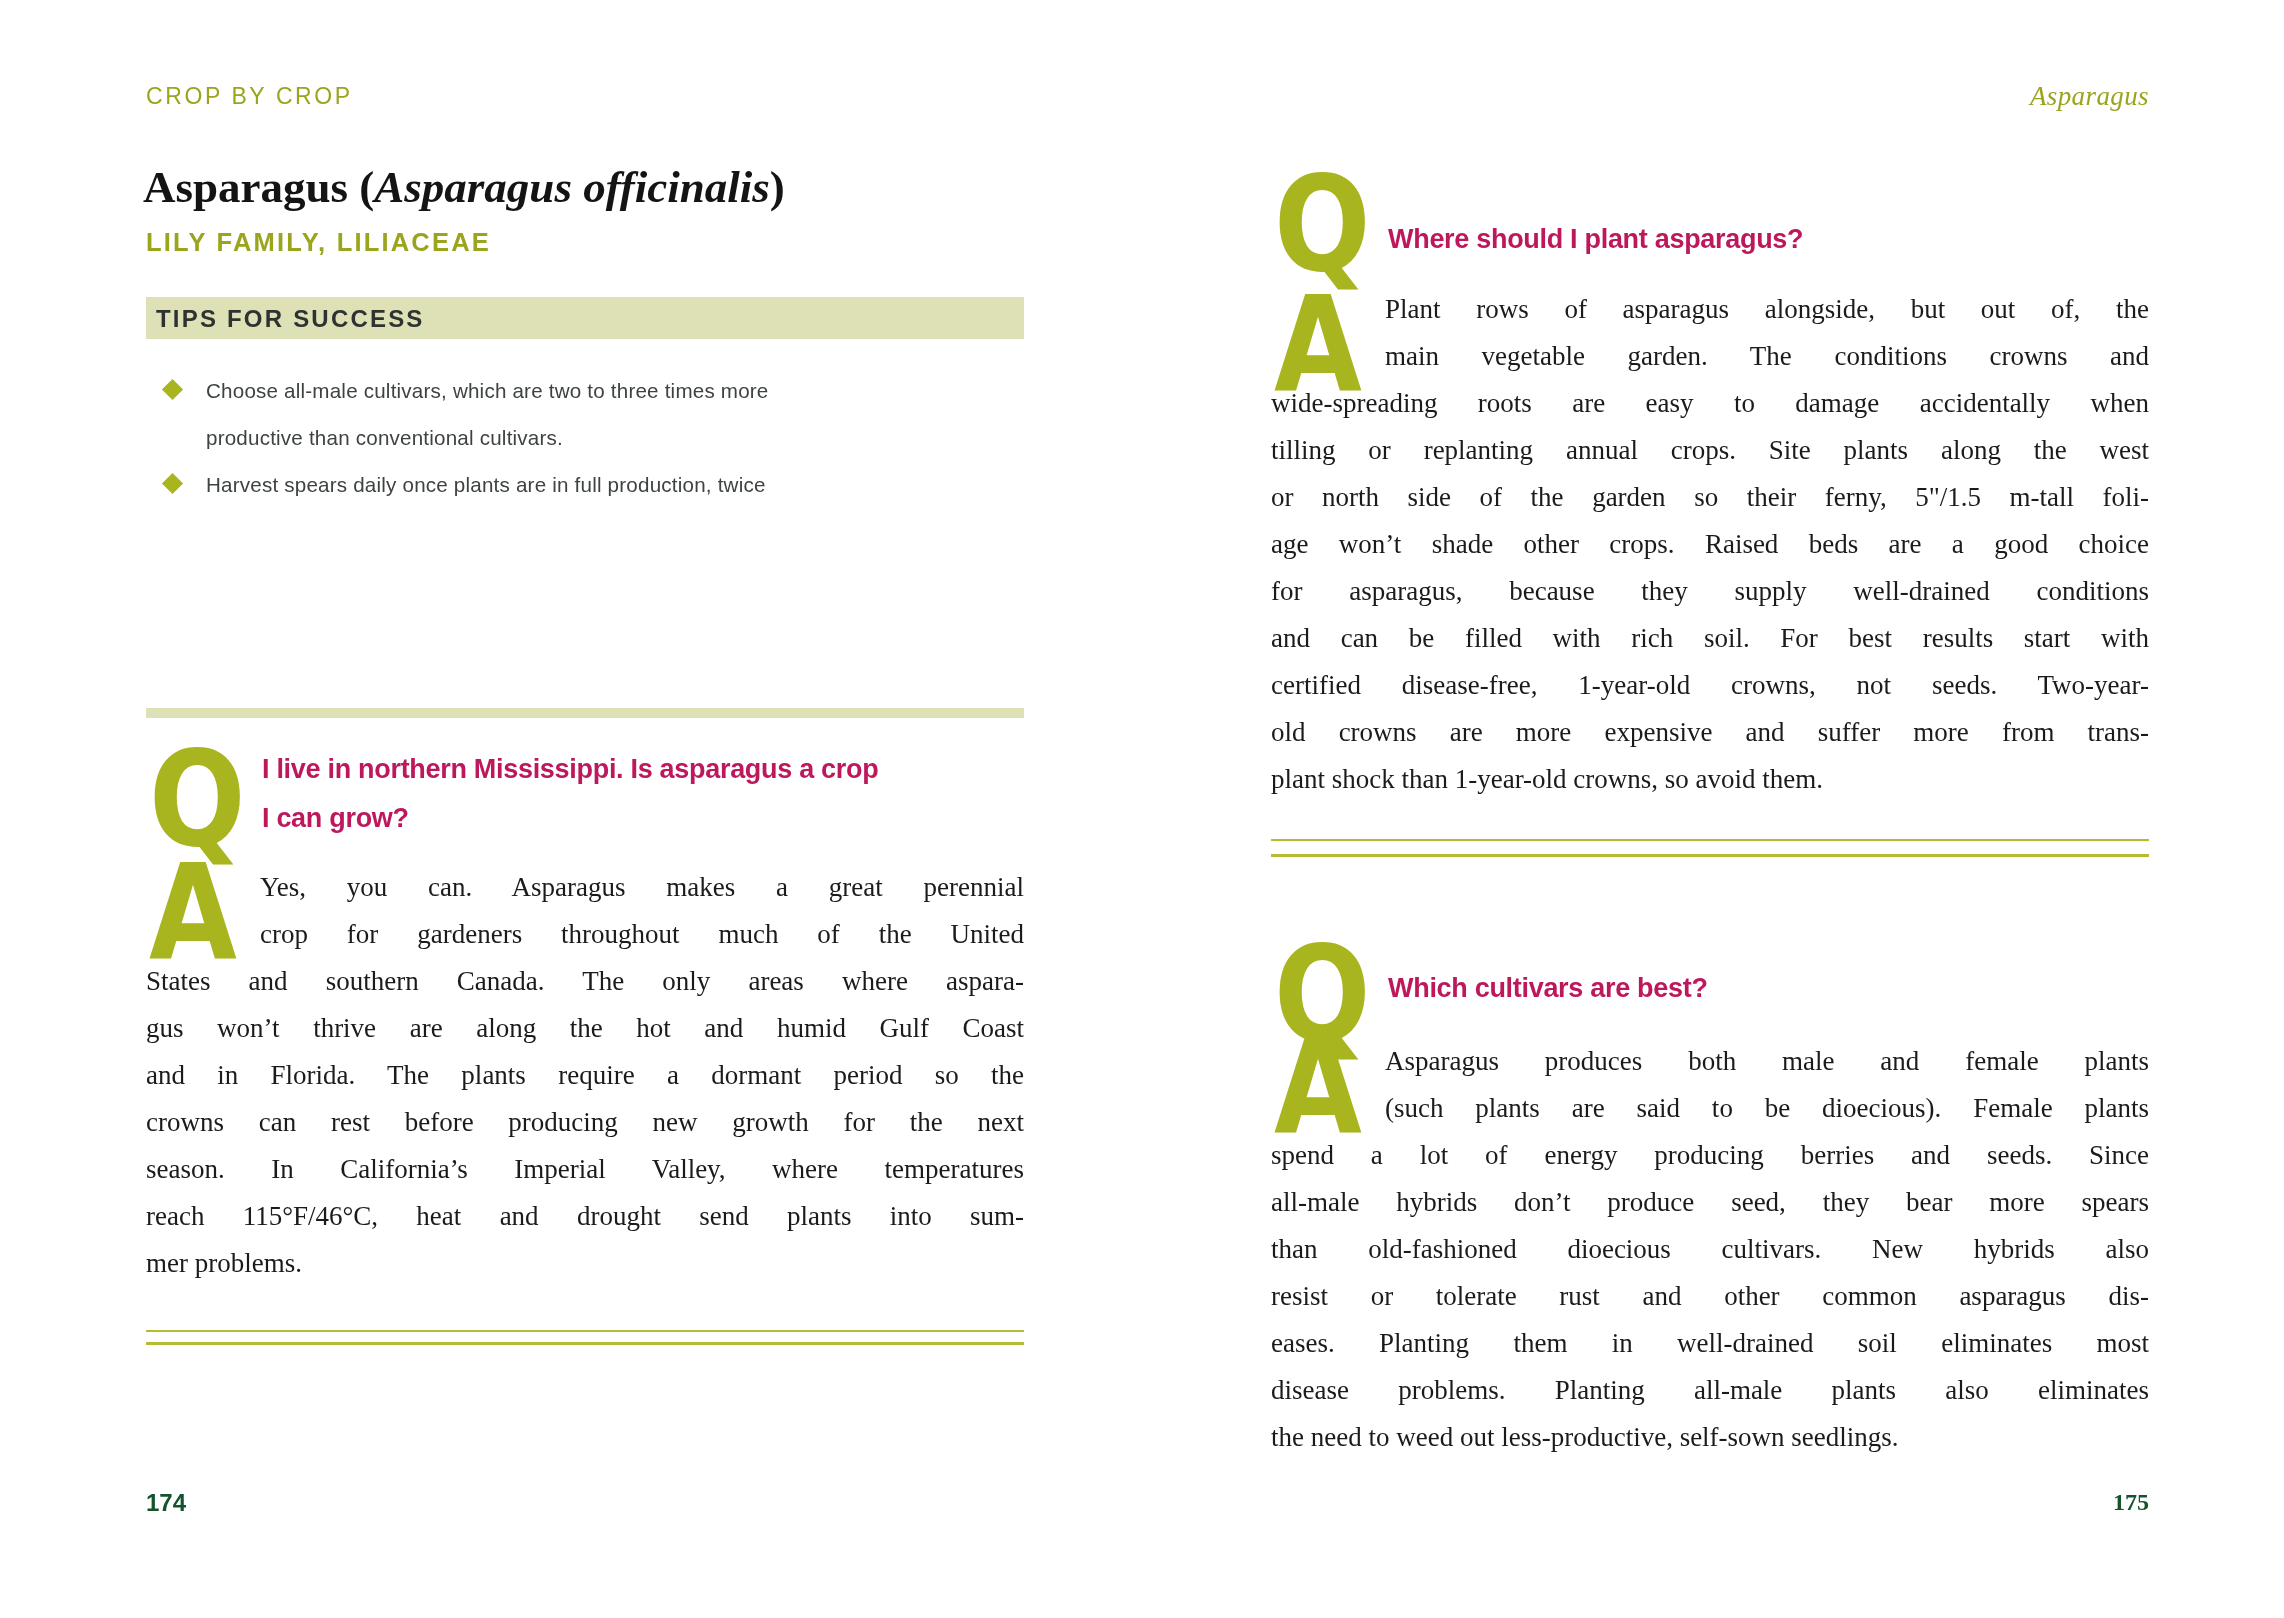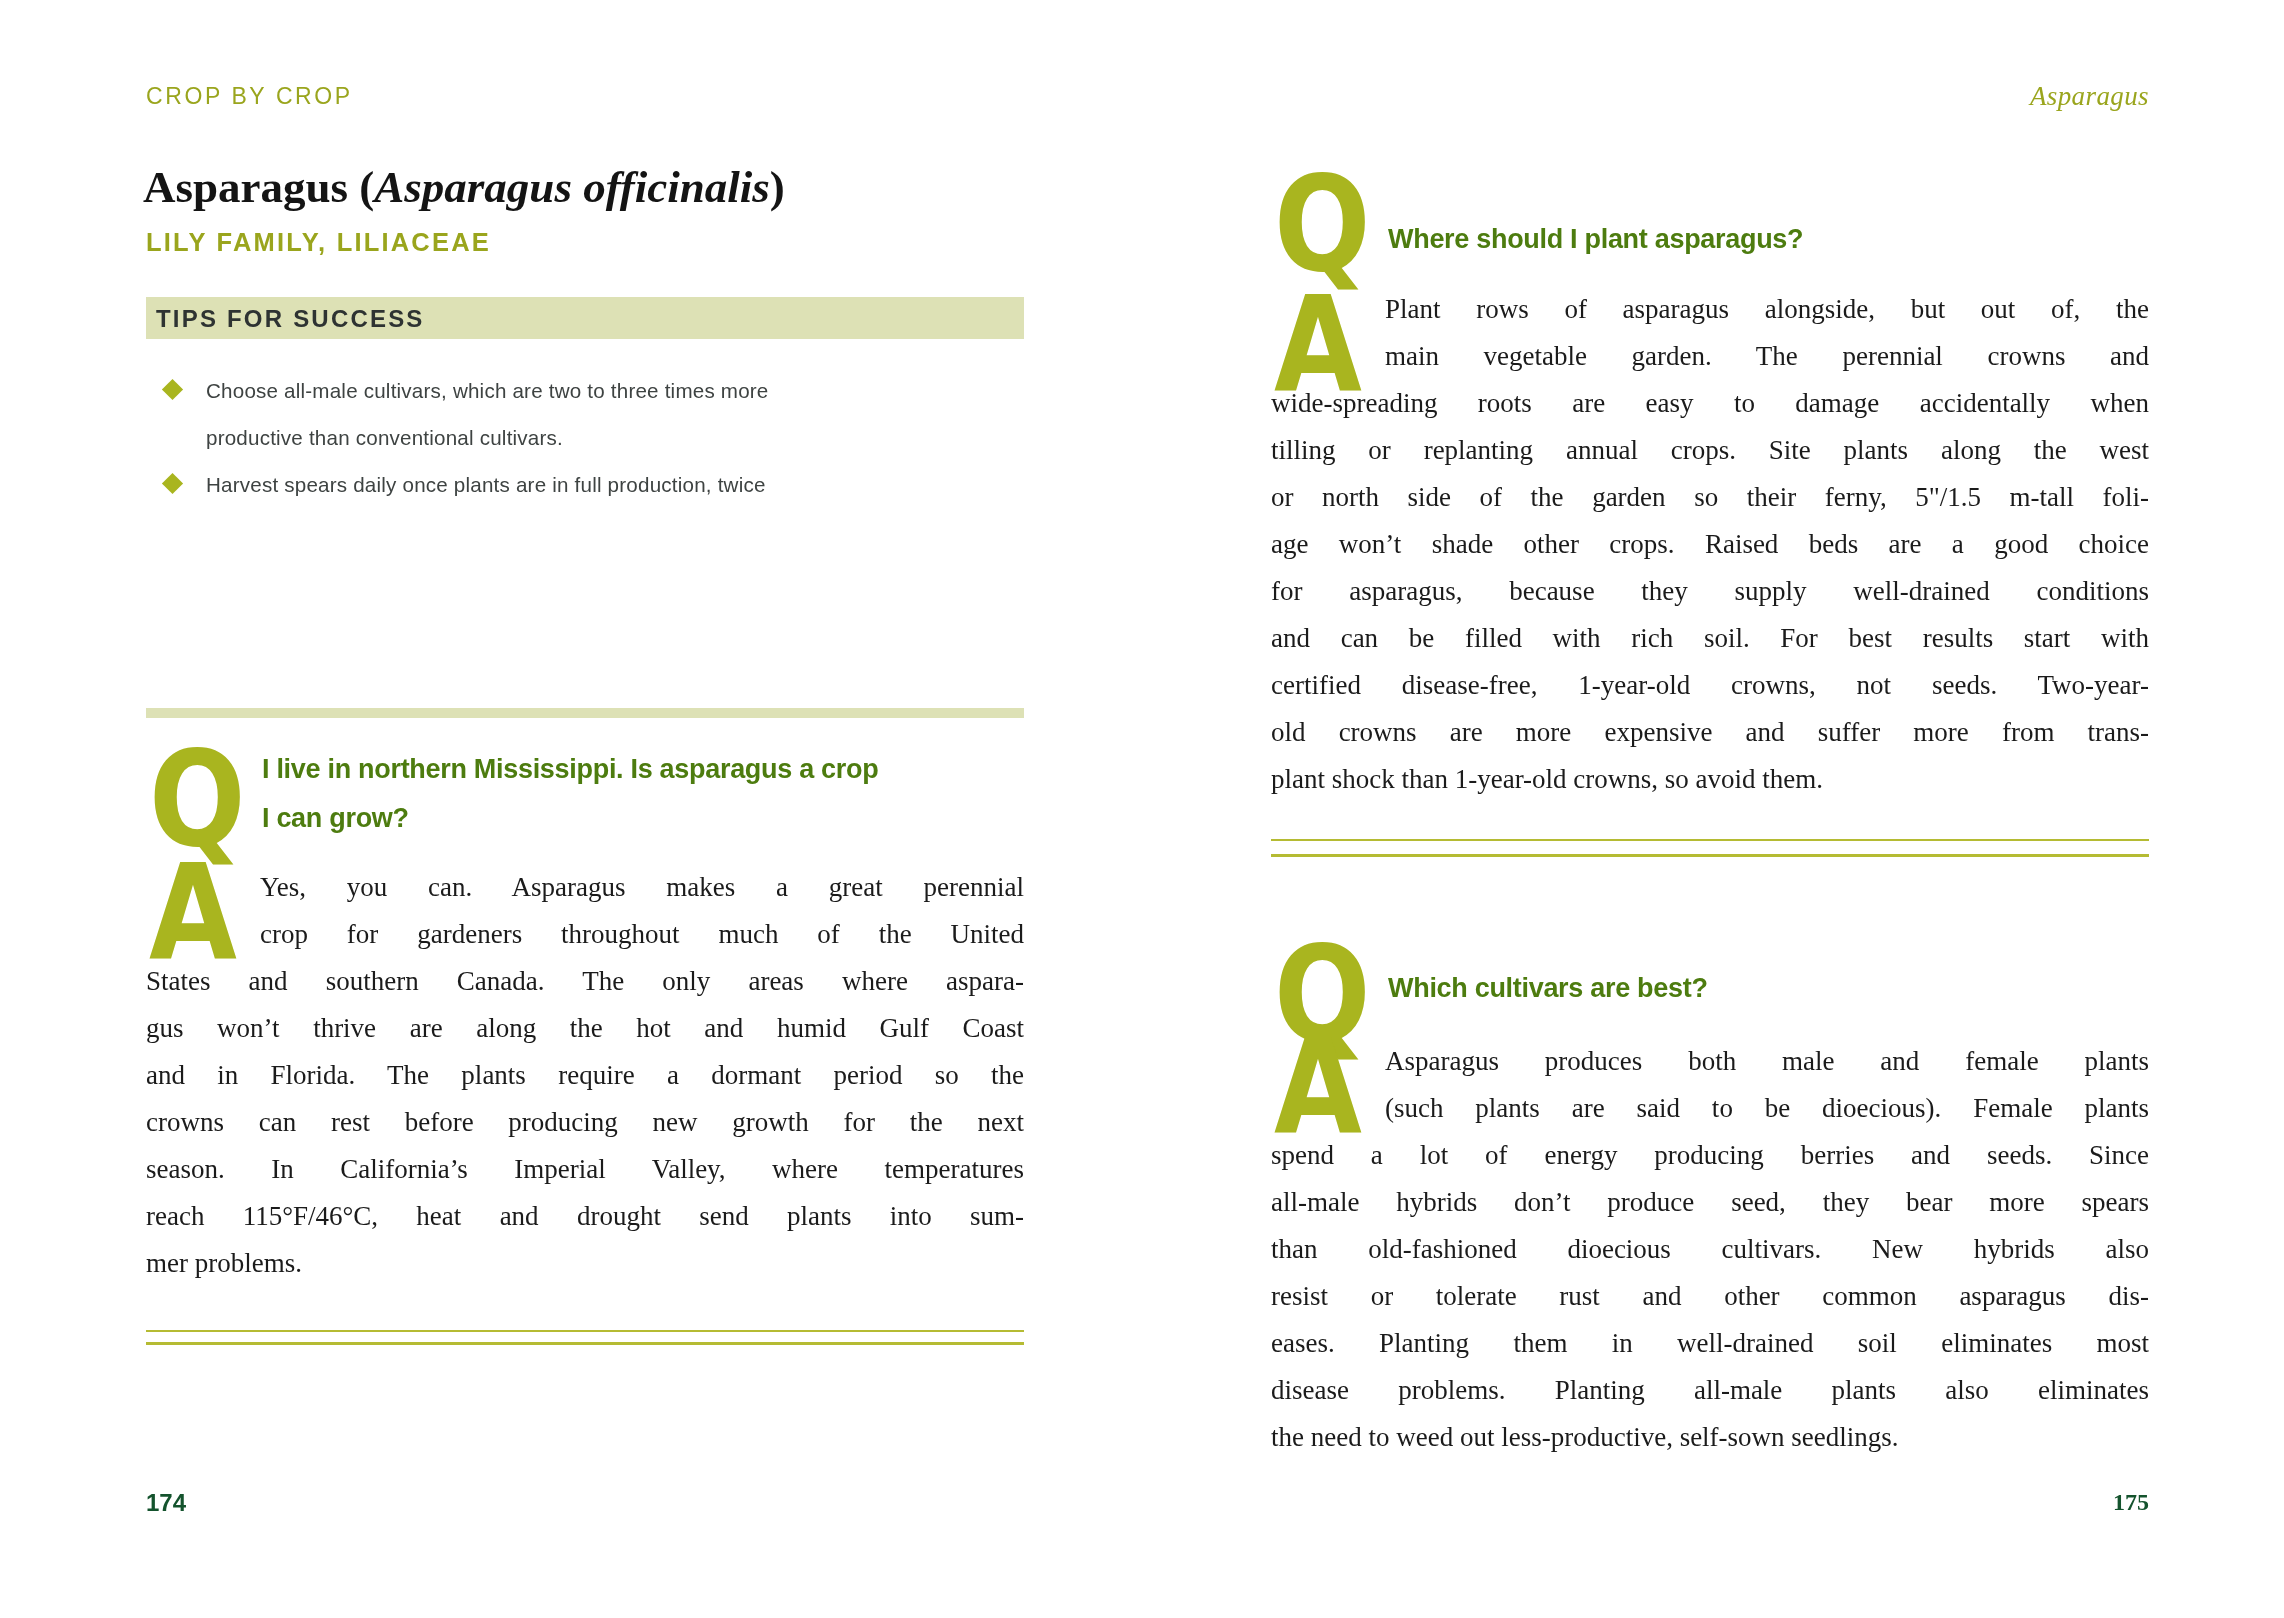--- a/index.html
+++ b/index.html
@@ -26,21 +26,21 @@
   .tip-item { position:relative; }
   .diamond { position:absolute; left:19.3px; top:15px; width:15px; height:15px; background:var(--olive-letter); transform:rotate(45deg); }
   .tip-text { margin-left:60px; }
   .tip-text .tline { font-size:20.6px; line-height:47px; color:#3e4342; letter-spacing:0.2px; white-space:nowrap; }
 
   .sage-band { background:var(--sage-bg); width:878px; height:9.7px; }
 
   .big-letter { font-family:"DejaVu Sans", sans-serif; font-weight:700; font-size:132px; line-height:1;
                 color:var(--olive-letter); transform:scaleX(0.86); transform-origin:left top; letter-spacing:-3.5px; }
 
-  .question .tline { font-size:27px; font-weight:700; line-height:49px; color:#4d7c0f; letter-spacing:-0.3px; white-space:nowrap; }
+  .question .tline { font-size:27px; font-weight:700; line-height:49px; color:#be185d; letter-spacing:-0.3px; white-space:nowrap; }
 
   .answer { width:878px; }
   .answer .tline { font-family:"Liberation Serif", serif; font-size:27px; line-height:47px; color:#1b1b1b; }
   .jline { text-align:justify; text-align-last:justify; }
   .indent { padding-left:114px; }
 
   .double-rule { width:878px; height:17.6px; border-top:2.6px solid var(--rule-olive); border-bottom:3.5px solid var(--rule-olive); }
   .double-rule.tight { height:15px; }
 
   .page-number { font-size:24px; font-weight:700; color:#14532d; }
@@ -105,21 +105,21 @@
 <div class="abs running-head-italic" style="left:1271px; top:81px; width:878px; text-align:right;">Asparagus</div>
 
 <div class="abs big-letter" style="left:1274px; top:158px;">Q</div>
 <div class="abs question" style="left:1388px; top:215px;">
     <div class="tline">Where should I plant asparagus?</div>
   </div>
 
 <div class="abs big-letter" style="left:1274px; top:279px;">A</div>
 <div class="abs answer" style="left:1271px; top:286px;">
     <div class="tline jline indent">Plant rows of asparagus alongside, but out of, the</div>
-    <div class="tline jline indent">main vegetable garden. The perennial crowns and</div>
+    <div class="tline jline indent">main vegetable garden. The conditions crowns and</div>
     <div class="tline jline">wide-spreading roots are easy to damage accidentally when</div>
     <div class="tline jline">tilling or replanting annual crops. Site plants along the west</div>
     <div class="tline jline">or north side of the garden so their ferny, 5"/1.5 m-tall foli-</div>
     <div class="tline jline">age won’t shade other crops. Raised beds are a good choice</div>
     <div class="tline jline">for asparagus, because they supply well-drained conditions</div>
     <div class="tline jline">and can be filled with rich soil. For best results start with</div>
     <div class="tline jline">certified disease-free, 1-year-old crowns, not seeds. Two-year-</div>
     <div class="tline jline">old crowns are more expensive and suffer more from trans-</div>
     <div class="tline">plant shock than 1-year-old crowns, so avoid them.</div>
   </div>

